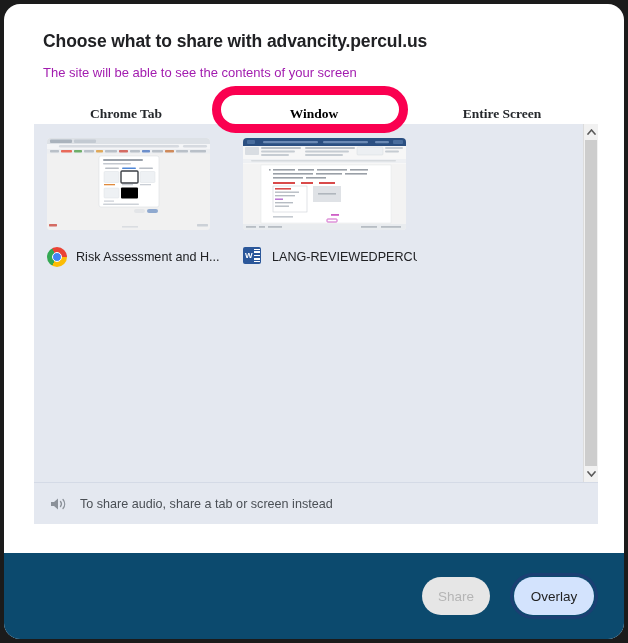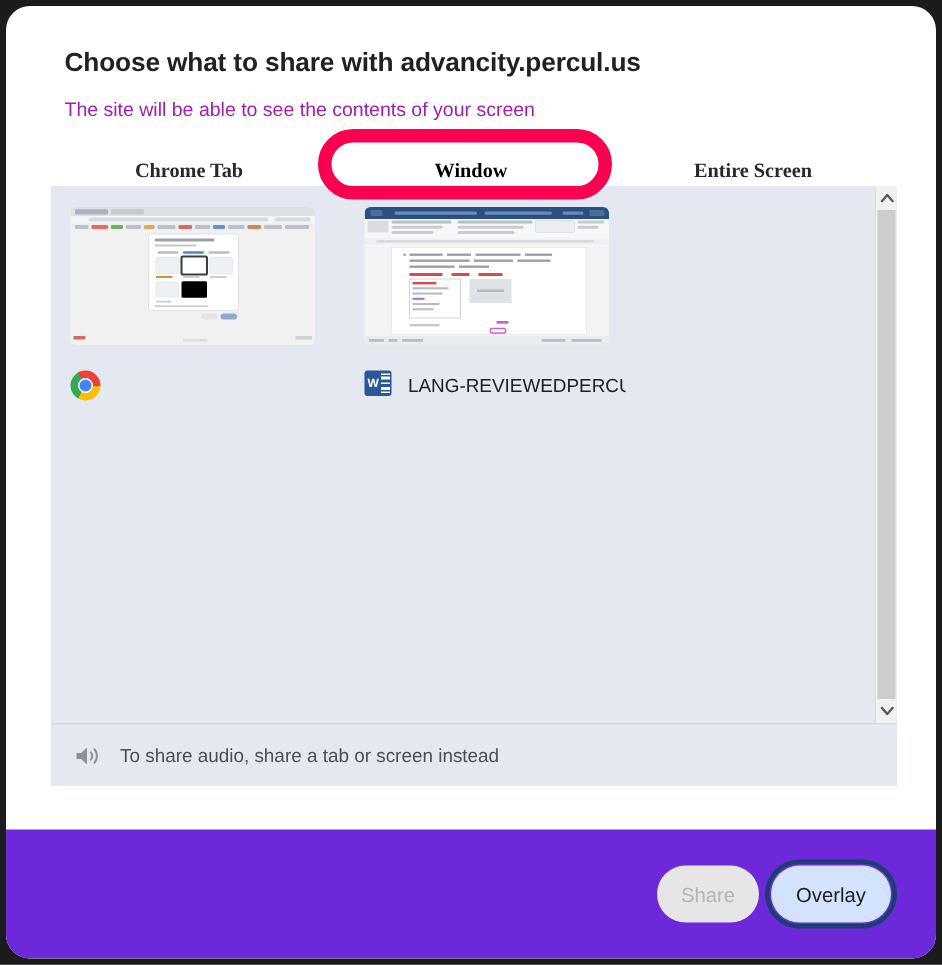--- a/index.html
+++ b/index.html
@@ -245,22 +245,22 @@
 
   
   .footer {
     position: absolute;
     left: 0; right: 0; bottom: 0;
     height: 86px;
     display: flex;
     align-items: center;
     justify-content: flex-end;
     padding-right: 30px;
-    gap: 8px;
-    background: #6d28d9;
+    gap: 24px;
+    background: #0c4a6e;
   }
   .btn {
     height: 38px;
     border-radius: 20px;
     font-size: 13.5px;
     font-family: "Liberation Sans", sans-serif;
     display: flex;
     align-items: center;
     justify-content: center;
     border: none;
@@ -351,20 +351,21 @@
                 <rect x="2" y="86" width="8" height="2.4" rx="0.6" fill="#d46b63"></rect>
                 <rect x="75" y="88" width="16" height="1.6" fill="#dadde1"></rect>
                 <rect x="150" y="86" width="11" height="2.4" rx="0.6" fill="#ccd1d7"></rect>
               </svg>
             </div>
           </div>
           <div class="caption">
             <div class="cap-icon">
               <div class="chrome-logo"></div>
             </div>
+            <div class="cap-text">Risk Assessment and H...</div>
           </div>
         </div>
 
 
         <div class="cell">
           <div class="thumb">
             <div class="mini">
               <svg viewBox="0 0 163 92" width="163" height="92" preserveAspectRatio="none">
                 <rect x="0" y="0" width="163" height="92" fill="#f3f3f3"></rect>
                 <rect x="0" y="0" width="163" height="8" fill="#2b4f81"></rect>

